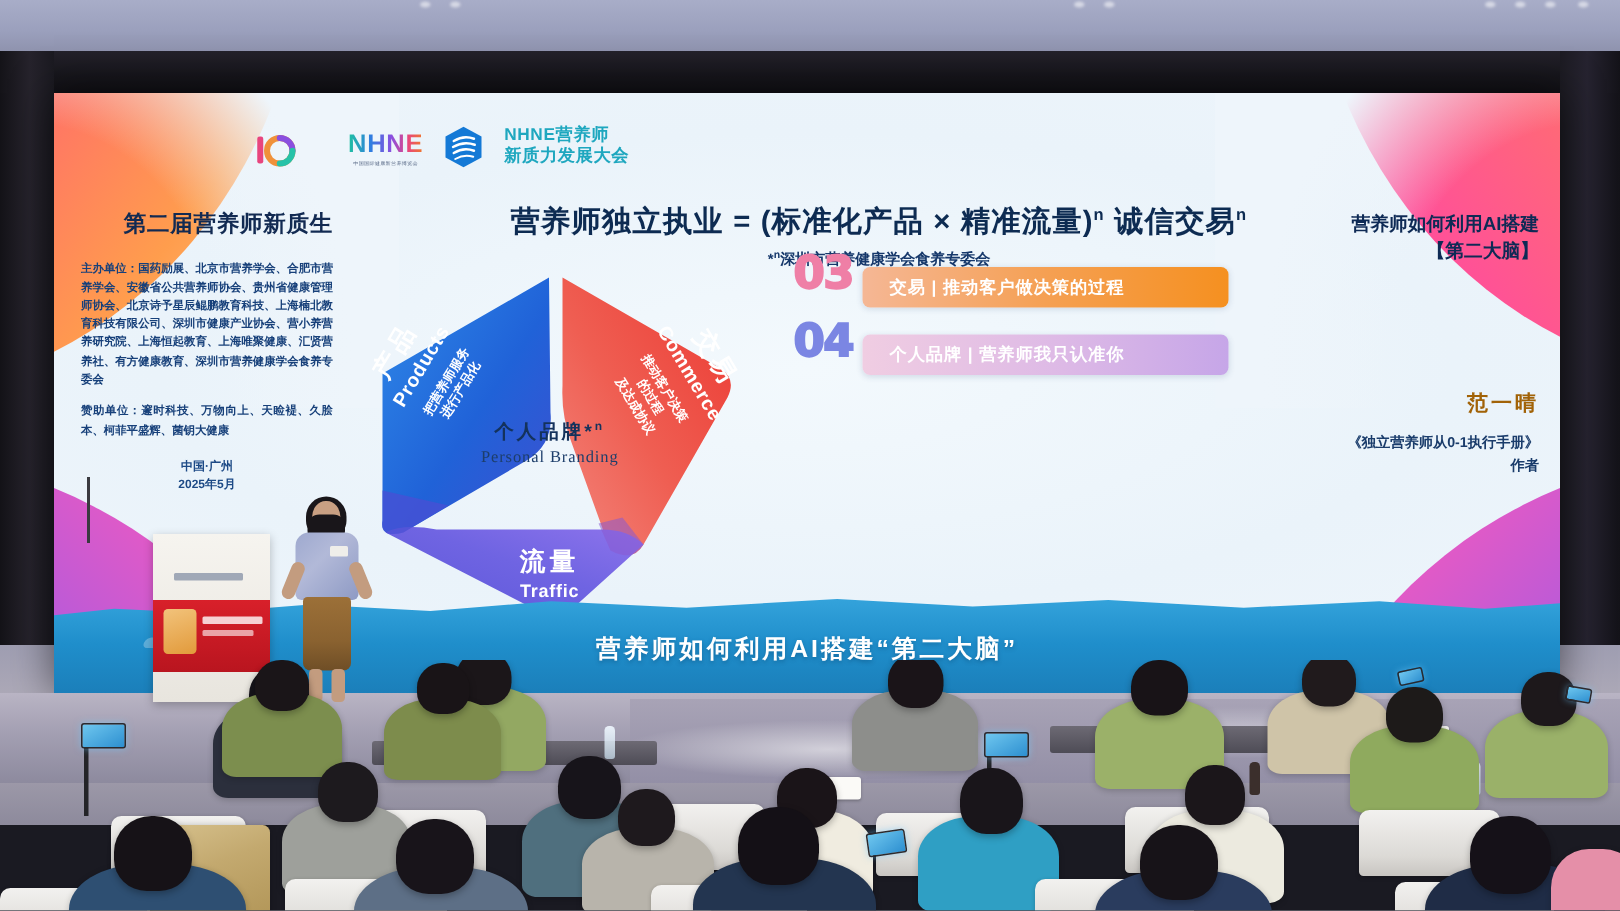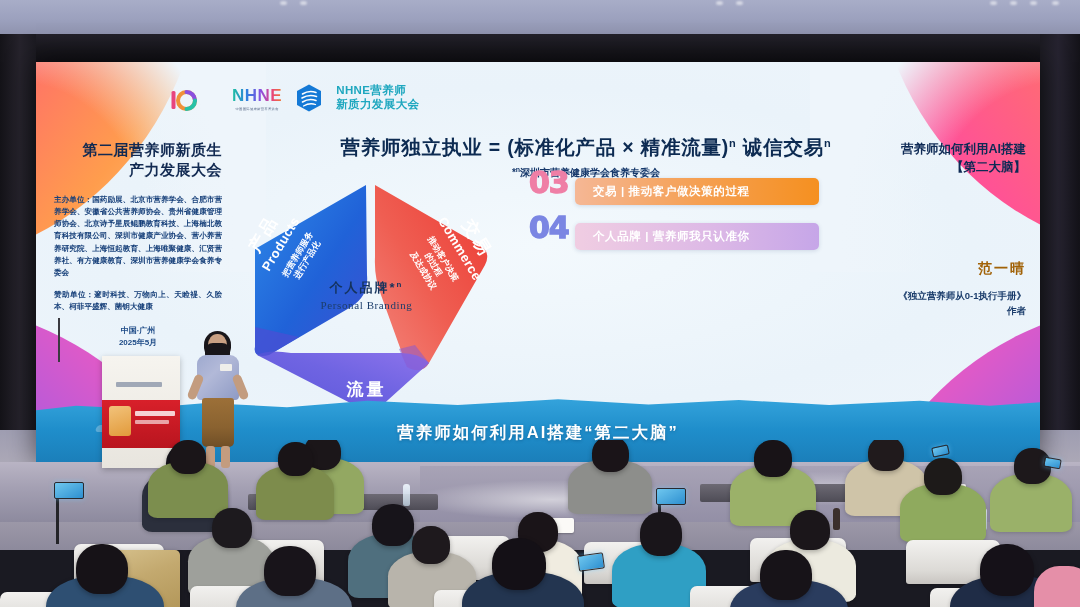--- a/index.html
+++ b/index.html
@@ -294,21 +294,20 @@
     <div class="corner tl"></div>
     <div class="corner tl-mask"></div>
     <div class="corner tr"></div>
     <div class="corner tr-mask"></div>
     <div class="corner bl"></div>
     <div class="corner br"></div>
 
     <div class="left-panel">
       <div class="lp-title">
         <div>第二届营养师新质生</div>
-        <div>产力发展大会</div>
       </div>
       <div class="lp-body">
         <p><span class="lbl">主办单位：</span><span>国药励展、北京市营养学会、合肥市营养学会、安徽省公共营养师协会、贵州省健康管理师协会、北京诗予星辰鲲鹏教育科技、上海楠北教育科技有限公司、深圳市健康产业协会、营小养营养研究院、上海恒起教育、上海唯聚健康、汇贤营养社、有方健康教育、深圳市营养健康学会食养专委会</span></p>
         <p><span class="lbl">赞助单位：</span><span>邃时科技、万物向上、天睑褆、久脍本、柯菲平盛辉、菌钥大健康</span></p>
       </div>
       <div class="lp-loc">
         <div>中国·广州</div>
         <div>2025年5月</div>
       </div>
     </div>
@@ -387,20 +386,21 @@
         <div class="en">Commerce</div>
         <div class="desc">
           <div>推动客户决策</div>
           <div>的过程</div>
           <div>及达成协议</div>
         </div>
       </div>
 
       <div class="seg-label" id="lbl-traffic">
         <div class="cn">流量</div>
+        <div class="en">Traffic</div>
         <div class="desc">在公私域中找到目标客户</div>
       </div>
 
       <div class="hex-center">
         <div class="hc-cn"><span>个人品牌*</span><sup>n</sup></div>
         <div class="hc-en">Personal Branding</div>
       </div>
     </div>
 
     <div class="steps">

